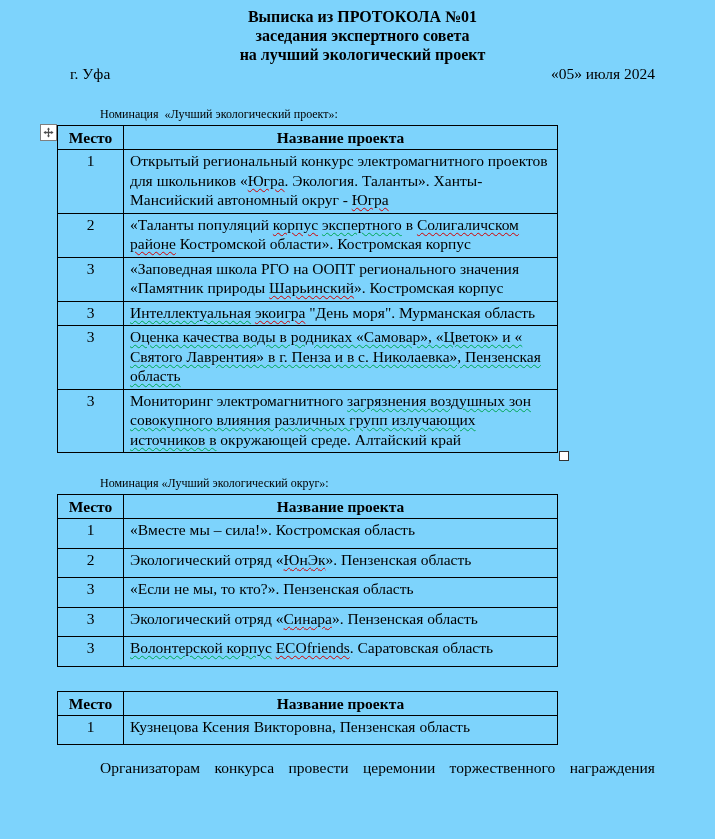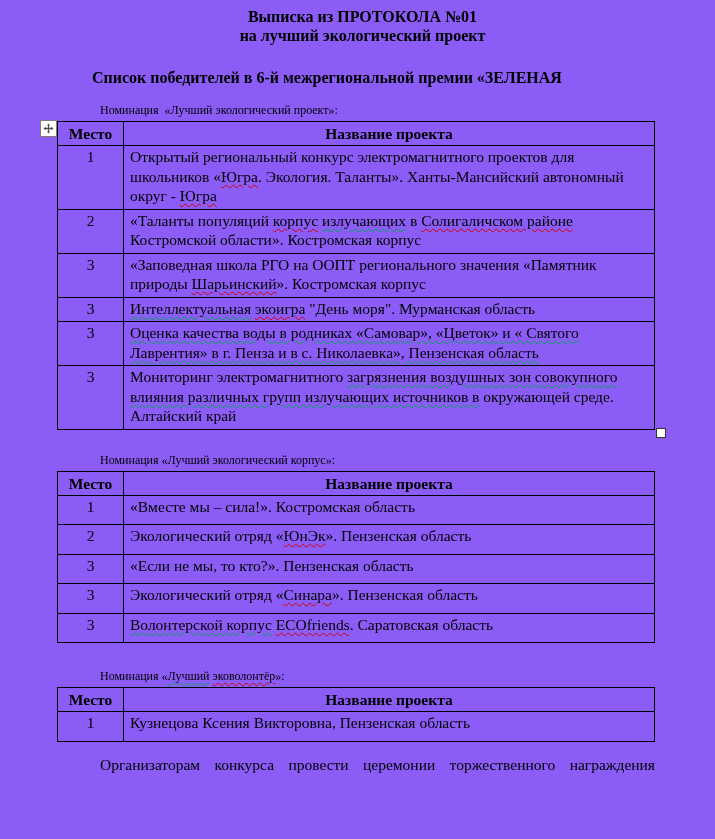--- a/index.html
+++ b/index.html
@@ -1,36 +1,36 @@
 <!DOCTYPE html>
 <html><head>
 <meta charset="utf-8">
 <style>
   html,body { margin:0; padding:0; background:#ffffff; }
   body {
     width:715px; height:839px;
     font-family:"Liberation Serif","DejaVu Serif",serif;
     color:#000;
   }
-  .page { position:relative; width:715px; height:839px; overflow:hidden; background:#8b5cf6; }
+  .page { position:relative; width:715px; height:839px; overflow:hidden; background:#7dd3fc; }
 
   .title-block { margin:7px 60px 0 70px; text-align:center; font-weight:bold; font-size:16px; line-height:19px; }
   .place-date { display:flex; justify-content:space-between; margin:0 60px 0 70px; font-size:15.5px; line-height:19px; }
 
   .intro { margin:22px 60px 0 70px; font-weight:bold; font-size:16px; line-height:22px; }
   .intro .l1 { text-indent:22px; }
 
   .section { position:relative; }
   .section-1 { margin-top:12px; }
   .section-2 { margin-top:21px; }
   .section-3 { margin-top:24px; }
 
   .sec-heading { margin:0 60px 2px 100px; font-weight:normal; font-size:12px; line-height:18px; white-space:pre-wrap; }
 
-  .twrap { position:relative; margin-left:57px; width:598px; }
+  .twrap { position:relative; margin-left:57px; width:501px; }
   table.winners { border-collapse:collapse; width:100%; table-layout:fixed; font-size:15.5px; }
   table.winners th, table.winners td { border:1.4px solid #000; }
   table.winners th { font-weight:bold; text-align:center; padding:2px 4px; line-height:19px; }
   td.place-cell { text-align:center; vertical-align:top; padding:1px 4px 3px; line-height:19px; }
   td.name-cell { padding:1px 6px 3px; line-height:19.5px; vertical-align:top; }
   table.roomy td.place-cell, table.roomy td.name-cell { padding-bottom:8px; }
 
   .u-spell   { text-decoration-line:underline; text-decoration-style:wavy; text-decoration-color:#d40000; text-decoration-thickness:1px; text-underline-offset:2px; }
   .u-grammar { text-decoration-line:underline; text-decoration-style:wavy; text-decoration-color:#00a651; text-decoration-thickness:1px; text-underline-offset:2px; }
 
@@ -48,26 +48,30 @@
   .footer { margin:12px 60px 0 70px; font-size:15.5px; line-height:21px; }
   .footer .l1 { text-align:justify; text-align-last:justify; text-indent:30px; }
 </style>
 </head>
 <body>
 
 <div class="page">
 
   <div class="title-block">
     <div>Выписка из ПРОТОКОЛА №01</div>
+    <div>заседания экспертного совета</div>
     <div>на лучший экологический проект</div>
   </div>
 
+  <div class="place-date">
+    <span>г. Уфа</span>
+    <span>«05» июля 2024</span>
+  </div>
 
   <div class="intro">
-    <div class="l1">Список победителей в 6-й межрегиональной премии «ЗЕЛЕНАЯ</div>
   </div>
 
   <div class="section section-1">
     <div class="sec-heading"><span>Номинация  «Лучший экологический проект»:</span></div>
     <div class="twrap">
       <span class="move-handle">
         <svg viewBox="0 0 24 24" aria-hidden="true">
             <path d="M12 1 L8.6 5.4 h2.2 v4.8 H6 V8 L1 12 l5 4 v-2.2 h4.8 v4.8 H8.6 L12 23 l3.4-4.4 h-2.2 v-4.8 H18 V16 l5-4 -5-4 v2.2 h-4.8 V5.4 h2.2 z" fill="#4d4d4d"></path>
           </svg>
       </span>
@@ -82,21 +86,21 @@
             <th>Название проекта</th>
           </tr>
         </thead>
         <tbody>
             <tr>
               <td class="place-cell">1</td>
               <td class="name-cell"><span>Открытый региональный конкурс электромагнитного проектов для школьников «</span><span class="u-spell">Югра</span><span>. Экология. Таланты». Ханты-Мансийский автономный округ - </span><span class="u-spell">Югра</span></td>
             </tr>
             <tr>
               <td class="place-cell">2</td>
-              <td class="name-cell"><span>«Таланты популяций </span><span class="u-spell">корпус</span><span> </span><span class="u-grammar">излучающих</span><span> в </span><span class="u-spell">Солигаличском районе</span><span> Костромской области». Костромская корпус</span></td>
+              <td class="name-cell"><span>«Таланты популяций </span><span class="u-spell">корпус</span><span> </span><span class="u-grammar">экспертного</span><span> в </span><span class="u-spell">Солигаличском районе</span><span> Костромской области». Костромская корпус</span></td>
             </tr>
             <tr>
               <td class="place-cell">3</td>
               <td class="name-cell"><span>«Заповедная школа РГО на ООПТ регионального значения «Памятник природы </span><span class="u-spell">Шарьинский</span><span>». Костромская корпус</span></td>
             </tr>
             <tr>
               <td class="place-cell">3</td>
               <td class="name-cell"><span class="u-grammar">Интеллектуальная</span><span> </span><span class="u-spell">экоигра</span><span> "День моря". Мурманская область</span></td>
             </tr>
             <tr>
@@ -107,21 +111,21 @@
               <td class="place-cell">3</td>
               <td class="name-cell"><span>Мониторинг электромагнитного </span><span class="u-grammar">загрязнения воздушных зон совокупного влияния различных групп излучающих источников в</span><span> окружающей среде. Алтайский край</span></td>
             </tr>
           </tbody>
       </table>
       <span class="resize-handle"></span>
     </div>
   </div>
 
   <div class="section section-2">
-    <div class="sec-heading"><span>Номинация «Лучший экологический корпус»:</span></div>
+    <div class="sec-heading"><span>Номинация «Лучший экологический округ»:</span></div>
     <div class="twrap">
       <table class="winners roomy">
         <colgroup>
             <col style="width:66px">
             <col>
           </colgroup>
         <thead>
           <tr>
             <th>Место</th>
             <th>Название проекта</th>
@@ -147,21 +151,20 @@
             <tr>
               <td class="place-cell">3</td>
               <td class="name-cell"><span class="u-grammar">Волонтерской корпус</span><span> </span><span class="u-spell">ECOfriends</span><span>. Саратовская область</span></td>
             </tr>
           </tbody>
       </table>
     </div>
   </div>
 
   <div class="section section-3">
-    <div class="sec-heading"><span>Номинация «</span><span class="u-grammar">Лучший</span><span> </span><span class="u-spell">эковолонтёр</span><span>»:</span></div>
     <div class="twrap">
       <table class="winners roomy">
         <colgroup>
             <col style="width:66px">
             <col>
           </colgroup>
         <thead>
           <tr>
             <th>Место</th>
             <th>Название проекта</th>

